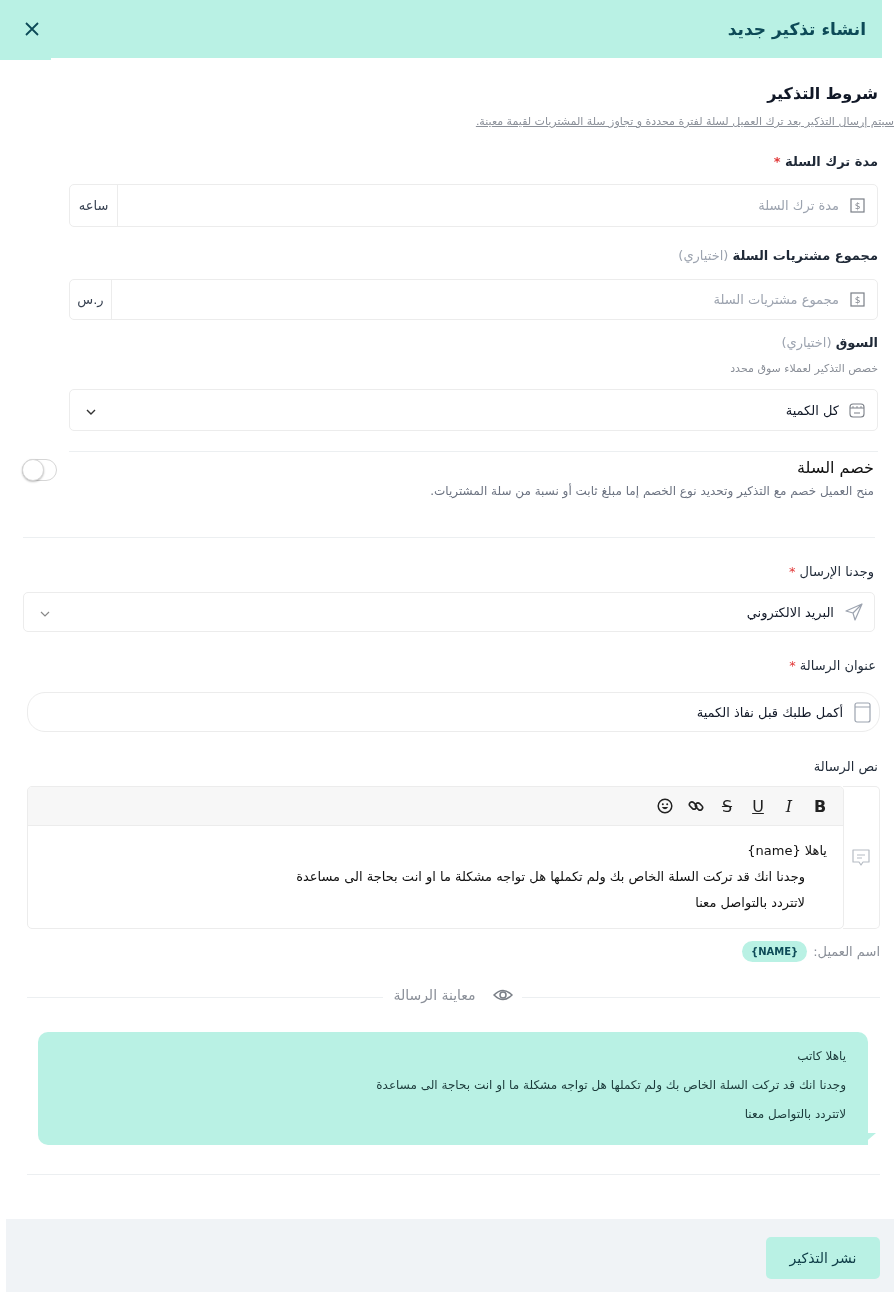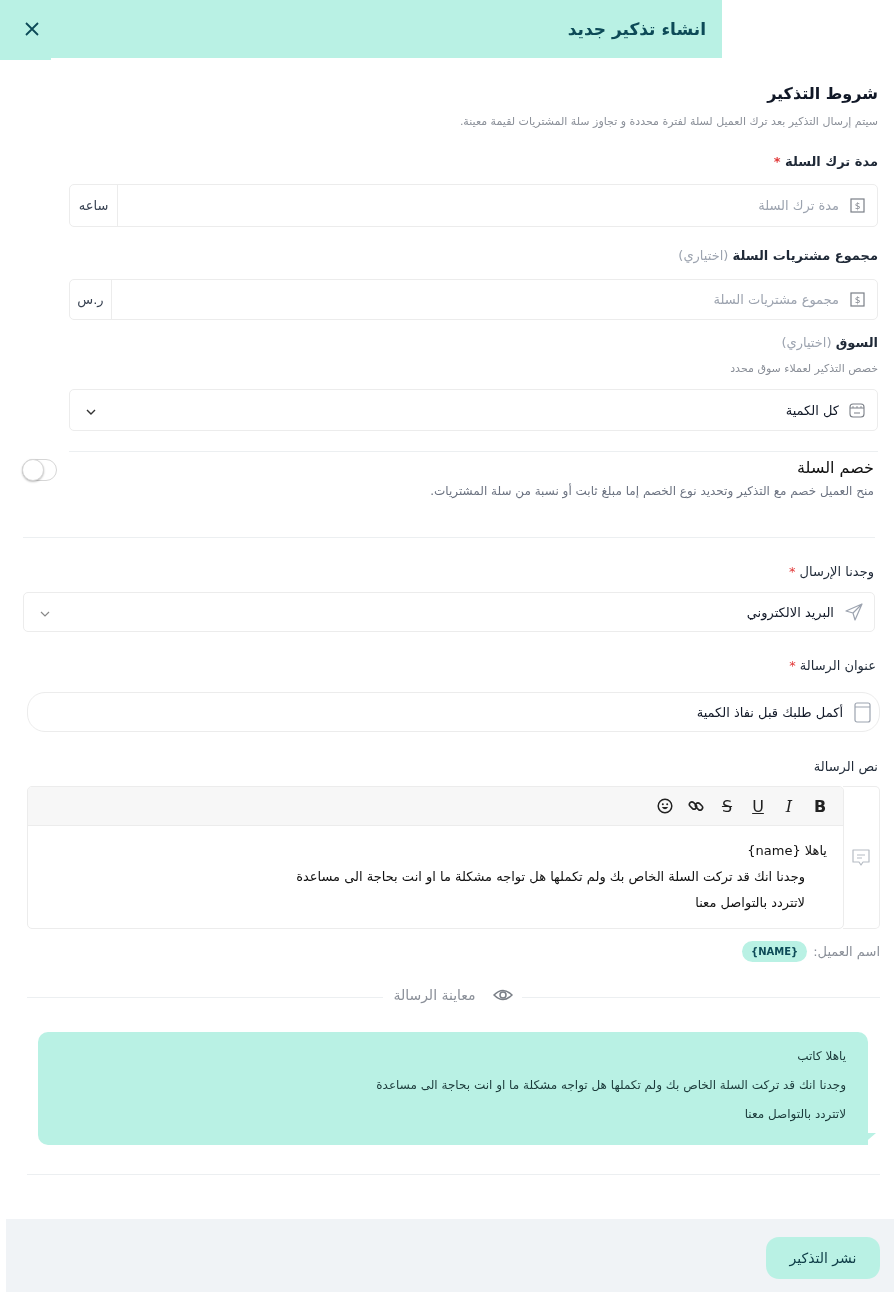--- a/index.html
+++ b/index.html
@@ -1,20 +1,20 @@
 <!DOCTYPE html>
 <html lang="ar" dir="rtl"><head>
 <meta charset="utf-8">
 <style>
   * { box-sizing: border-box; margin: 0; padding: 0; }
   html, body { width: 894px; height: 1292px; background: #ffffff; overflow: hidden; }
   body { font-family: "DejaVu Sans", "Liberation Sans", sans-serif; color: #1f2937; position: relative; direction: rtl; }
 
   .header {
-    position: absolute; left: 0; top: 0; width: 722px; height: 58px;
+    position: absolute; left: 0; top: 0; width: 882px; height: 58px;
     background: #b9f1e4; display: flex; align-items: center; justify-content: space-between;
     padding: 0 16px 0 20px;
   }
   .header-title { font-size: 17px; font-weight: bold; color: #0d4a57; }
   .close-btn { width: 24px; height: 24px; display: flex; align-items: center; justify-content: center; cursor: pointer; }
   .header-notch { position: absolute; left: 0; top: 58px; width: 51px; height: 2px; background: #b9f1e4; }
 
   .abs { position: absolute; }
   .section-title { font-size: 16px; font-weight: bold; color: #111827; }
   .desc { font-size: 11px; color: #8a8f98; }
@@ -77,39 +77,39 @@
   .bubble-tail {
     position: absolute; left: 862px; top: 1133px; width: 0; height: 0;
     border-top: 12px solid #b9f1e4; border-right: 14px solid transparent;
   }
 
   .footer {
     position: absolute; left: 6px; top: 1219px; width: 888px; height: 73px; background: #f0f3f6;
   }
   .publish-btn {
     position: absolute; right: 14px; top: 18px; width: 114px; height: 42px; background: #b9f1e4;
-    border-radius: 13px; display: flex; align-items: center; justify-content: center;
+    border-radius: 5px; display: flex; align-items: center; justify-content: center;
     font-size: 14px; color: #0d3c46; cursor: pointer;
   }
 </style>
 </head>
 <body>
 
 <div class="header">
   <span class="header-title">انشاء تذكير جديد</span>
   <span class="close-btn">
     <svg width="16" height="16" viewBox="0 0 16 16">
       <path d="M2 2 L14 14 M14 2 L2 14" stroke="#0d4a57" stroke-width="1.8" fill="none"></path>
     </svg>
   </span>
 </div>
 <div class="header-notch"></div>
 
 <div class="abs section-title" style="right:16px; top:84px;">شروط التذكير</div>
-<div class="abs desc" style="right:16px; top:115px;">سيتم إرسال التذكير بعد ترك العميل لسلة لفترة محددة و تجاوز سلة المشتريات لقيمة معينة.</div>
+<div class="abs desc" style="right:0; top:115px;text-decoration:underline;">سيتم إرسال التذكير بعد ترك العميل لسلة لفترة محددة و تجاوز سلة المشتريات لقيمة معينة.</div>
 
 <div class="abs label" style="right:16px; top:154px; font-weight:bold;">
   <span>مدة ترك السلة</span>
   <span class="req">*</span>
 </div>
 <div class="field" style="left:69px; top:184px; width:809px; height:43px;">
   <div class="main">
     <span class="icon-box">
       <svg width="15" height="15" viewBox="0 0 15 15">
           <rect x="1" y="1" width="13" height="13" fill="none" stroke="#7a7f87" stroke-width="1.2"></rect>

